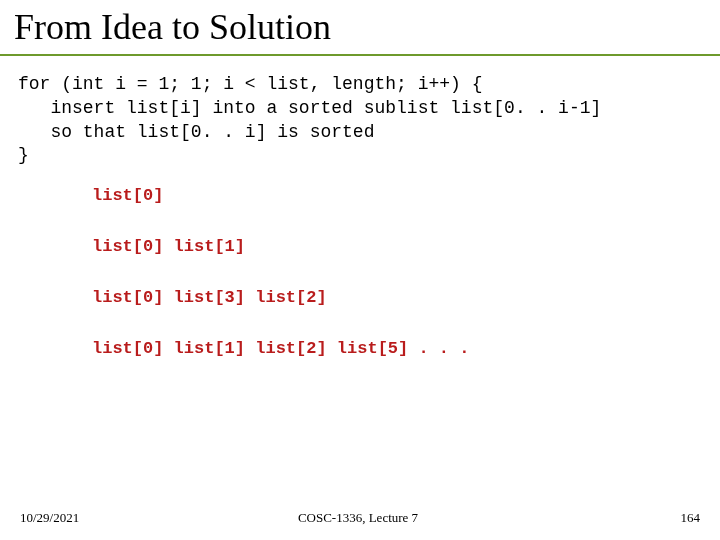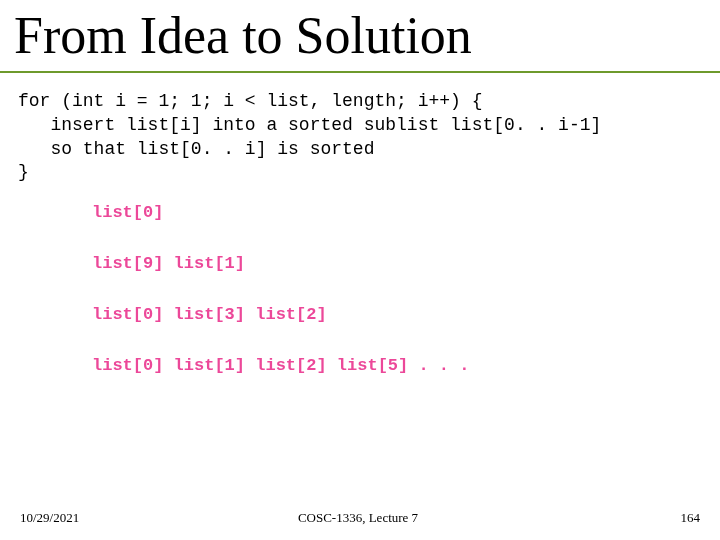--- a/index.html
+++ b/index.html
@@ -14,41 +14,41 @@
       position: relative;
       width: 720px;
       height: 540px;
       padding: 0;
     }
     .title-wrap {
       padding: 6px 12px 6px 14px;
       border-bottom: 2px solid #6e9a2c;
     }
     .title {
-      font-size: 52px;
+      font-size: 36px;
       font-weight: 400;
       color: #000;
       letter-spacing: 0px;
     }
     .code-block {
       font-family: "Courier New", Courier, monospace;
       font-size: 18px;
       color: #000;
       padding: 17px 16px 0 18px;
       line-height: 1.32;
       white-space: pre;
     }
     .list-lines {
       padding: 18px 16px 0 92px;
     }
     .list-line {
       font-family: "Courier New", Courier, monospace;
       font-size: 17px;
       font-weight: bold;
-      color: #ec4899;
+      color: #b91c1c;
       margin-bottom: 32px;
       white-space: pre;
     }
     .footer {
       position: absolute;
       left: 0;
       right: 0;
       bottom: 14px;
       padding: 0 20px;
       display: flex;
@@ -77,21 +77,21 @@
     <h1 class="title">From Idea to Solution</h1>
   </div>
 
   <div class="code-block">for (int i = 1; 1; i &lt; list, length; i++) {
    insert list[i] into a sorted sublist list[0. . i-1]
    so that list[0. . i] is sorted
 }</div>
 
   <div class="list-lines">
     <div class="list-line">list[0]</div>
-    <div class="list-line">list[9] list[1]</div>
+    <div class="list-line">list[0] list[1]</div>
     <div class="list-line">list[0] list[3] list[2]</div>
     <div class="list-line">list[0] list[1] list[2] list[5] . . .</div>
   </div>
 
   <div class="footer">
     <span class="left">10/29/2021</span>
     <span class="center">COSC-1336, Lecture 7</span>
     <span class="right">164</span>
   </div>
 

